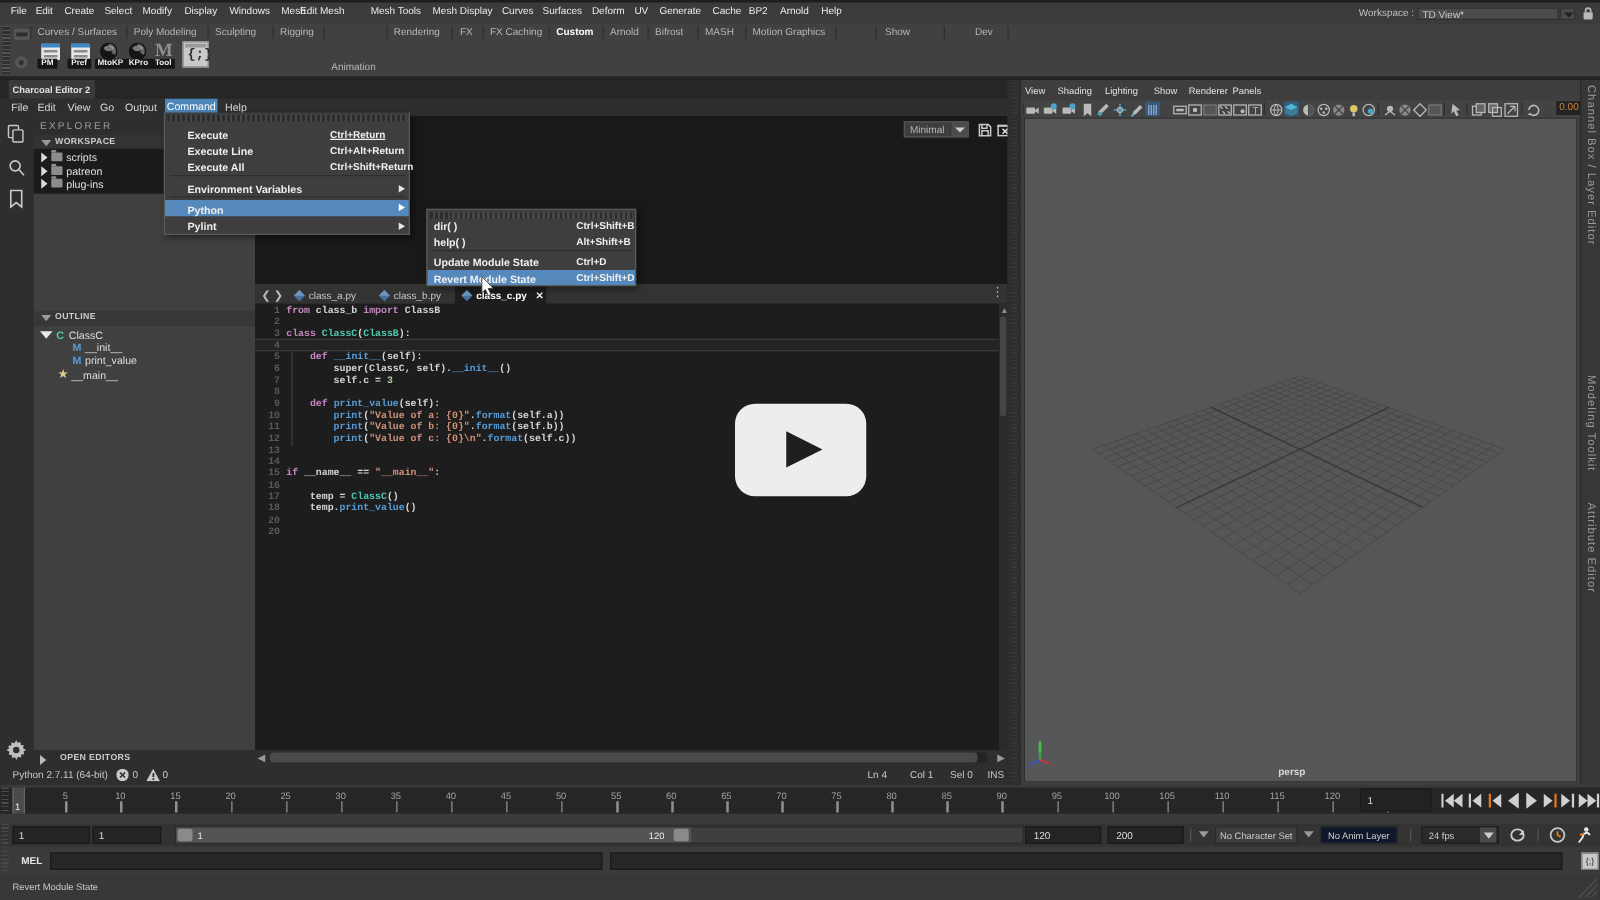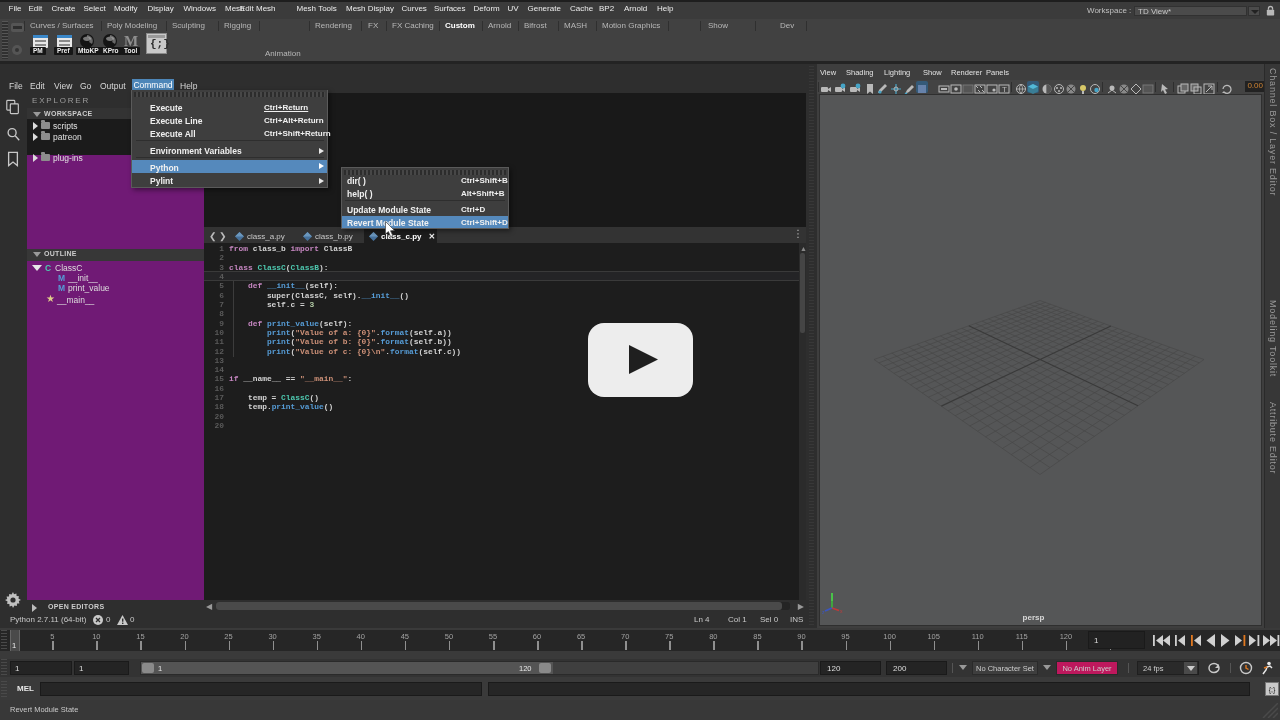--- a/index.html
+++ b/index.html
@@ -132,20 +132,23 @@
 <div class="abs" style="left:121px;top:28px;padding:0 3px;background:#161616;color:#eee;font-size:6.5px;font-weight:bold;border-radius:1px;white-space:nowrap;line-height:8px;">Tool</div>
 
 <div class="abs" style="left:146px;top:14px;width:21px;height:21px;background:#c9c9c9;border:1px solid #8a8a8a;">
         <div class="abs" style="left:1px;top:1px;width:17px;height:3px;background:#9a9a9a;"></div>
         <div class="abs" style="left:3px;top:4px;color:#2e2e2e;font-size:11px;font-weight:bold;font-family:'Liberation Mono',monospace;">{;}</div>
       </div>
 </div>
 
 <div class="abs" id="charcoal" style="left:0;top:64px;width:806px;height:564px;background:#2e2e2e;">
 
+<div class="abs" style="left:0;top:0;width:806px;height:15px;background:#262626;">
+  <div class="abs" style="left:7px;top:0;width:69px;height:15px;background:#3a3a3a;color:#e0e0e0;font-size:7.5px;font-weight:bold;padding:3px 0 0 3px;white-space:nowrap;">Charcoal Editor 2</div>
+</div>
 
 <div class="abs" style="left:0;top:15px;width:806px;height:14px;background:#2e2e2e;color:#d8d8d8;font-size:8.5px;">
   <span class="abs" style="left:9px;top:2px;">File</span>
   <span class="abs" style="left:30px;top:2px;">Edit</span>
   <span class="abs" style="left:54px;top:2px;">View</span>
   <span class="abs" style="left:80px;top:2px;">Go</span>
   <span class="abs" style="left:100px;top:2px;">Output</span>
   <span class="abs" style="left:132px;top:0px;width:42px;height:13px;background:#4d86b8;color:#fff;text-align:center;padding-top:1px;">Command</span>
   <span class="abs" style="left:180px;top:2px;">Help</span>
 </div>
@@ -161,40 +164,40 @@
         </svg>
   <svg class="abs" style="left:6px;top:58px;" width="14" height="16" viewBox="0 0 16 18" fill="none" stroke="#c8c8c8" stroke-width="1.5">
           <path d="M3 1.5h10v15l-5-4-5 4z"></path>
         </svg>
   <svg class="abs" style="left:5px;top:499px;" width="16" height="16" viewBox="0 0 16 16">
           <path fill="#c0c0c0" d="M8 0l1 2.2 2.4-.6.2 2.4 2.4.2-.6 2.4L16 8l-2.2 1 .6 2.4-2.4.2-.2 2.4-2.4-.6L8 16l-1-2.2-2.4.6-.2-2.4-2.4-.2.6-2.4L0 8l2.2-1-.6-2.4 2.4-.2.2-2.4 2.4.6z"></path>
           <circle cx="8" cy="8" r="2.6" fill="#2e2e2e"></circle>
         </svg>
 </div>
 
-<div class="abs" style="left:27px;top:29px;width:177px;height:535px;background:#701a75;">
+<div class="abs" style="left:27px;top:29px;width:177px;height:535px;background:#404040;">
   <div class="abs" style="left:0;top:0;width:177px;height:26px;background:#2e2e2e;"></div>
   <div class="abs" style="left:5px;top:3px;color:#9d9d9d;font-size:8px;letter-spacing:1.8px;">EXPLORER</div>
   <div class="abs" style="left:0;top:15px;width:177px;height:13px;background:#333;color:#ccc;font-size:7px;font-weight:bold;letter-spacing:0.3px;">
           <span class="abs" style="left:6px;top:4px;width:0;height:0;border-left:4px solid transparent;border-right:4px solid transparent;border-top:5px solid #9a9a9a;"></span>
           <span class="abs" style="left:17px;top:2px;">WORKSPACE</span>
         </div>
 
   <div class="abs" style="left:0;top:26px;width:177px;height:36px;background:#1b1b1b;"></div>
   <div class="abs tree" style="top:28px;">
           <span class="arr"></span>
           <span class="fold"></span>
           <span class="lbl">scripts</span>
         </div>
   <div class="abs tree" style="top:38.5px;">
           <span class="arr"></span>
           <span class="fold"></span>
           <span class="lbl">patreon</span>
         </div>
-  <div class="abs tree" style="top:49px;margin-top:11px;">
+  <div class="abs tree" style="top:49px;">
           <span class="arr"></span>
           <span class="fold"></span>
           <span class="lbl">plug-ins</span>
         </div>
 
   <div class="abs" style="left:0;top:156px;width:177px;height:12px;background:#373737;color:#ccc;font-size:7px;font-weight:bold;letter-spacing:0.3px;">
           <span class="abs" style="left:6px;top:3px;width:0;height:0;border-left:4px solid transparent;border-right:4px solid transparent;border-top:5px solid #9a9a9a;"></span>
           <span class="abs" style="left:17px;top:1px;">OUTLINE</span>
         </div>
   <div class="abs" style="left:5px;top:172px;width:0;height:0;border-left:5px solid transparent;border-right:5px solid transparent;border-top:6px solid #e8e8e8;"></div>
@@ -208,20 +211,37 @@
   <div class="abs" style="left:30px;top:202px;color:#ddd;font-size:8.5px;">__main__</div>
 
   <div class="abs" style="left:0;top:507px;width:177px;height:13px;background:#2e2e2e;color:#ccc;">
           <span class="abs" style="left:5px;top:4px;width:0;height:0;border-top:4px solid transparent;border-bottom:4px solid transparent;border-left:5px solid #bbb;"></span>
           <span class="abs" style="left:21px;top:3px;font-size:7px;font-weight:bold;letter-spacing:0.3px;">OPEN EDITORS</span>
         </div>
 </div>
 
 <div class="abs" style="left:204px;top:29px;width:602px;height:535px;background:#191919;">
 
+  <div class="abs" style="left:0;top:0;width:602px;height:134px;background:#191919;">
+    <div class="abs" style="left:519px;top:4px;width:52px;height:13px;background:#3e3e3e;border:1px solid #555;color:#b5b5b5;font-size:8px;">
+            <span class="abs" style="left:4px;top:1px;">Minimal</span>
+            <span class="abs" style="right:0;top:0;width:14px;height:11px;background:#4c4c4c;border-left:1px solid #333;">
+              <span class="abs" style="left:3px;top:4px;width:0;height:0;border-left:4px solid transparent;border-right:4px solid transparent;border-top:4px solid #ccc;"></span>
+            </span>
+          </div>
+    <svg class="abs" style="left:578px;top:5px;" width="12" height="12" viewBox="0 0 12 12" fill="none" stroke="#c9c9c9" stroke-width="1.2">
+            <path d="M1.5 1.5h7l2 2v7h-9z"></path>
+            <path d="M3.5 1.5v3h4v-3M3.5 10.5v-4h5v4"></path>
+          </svg>
+    <svg class="abs" style="left:593px;top:5px;" width="12" height="12" viewBox="0 0 12 12" fill="none" stroke="#c9c9c9" stroke-width="1.2">
+            <rect x="1.5" y="2.5" width="8" height="8"></rect>
+            <path d="M1 2.5h9" stroke-width="1.6"></path>
+            <path d="M5 5l4 4M9 5l-4 4" stroke="#e0e0e0"></path>
+          </svg>
+  </div>
 
   <div class="abs" style="left:0;top:134px;width:602px;height:16px;background:#333333;">
     <span class="abs" style="left:5px;top:4px;color:#bbb;font-size:9px;">❮</span>
     <span class="abs" style="left:15px;top:4px;color:#bbb;font-size:9px;">❯</span>
     <div class="abs tabf" style="left:26px;width:66px;">
             <svg width="9" height="9" viewBox="0 0 9 9">
               <path fill="#46719c" d="M4.5 0L9 4.5 4.5 9 0 4.5z"></path>
               <path fill="#6b97bd" d="M4.5 0L9 4.5H0z"></path>
             </svg>
             <span>class_a.py</span>
@@ -587,21 +607,21 @@
   <div class="abs" style="left:820px;top:2px;width:61px;height:14px;background:#242424;border:1px solid #1a1a1a;color:#ddd;font-size:8px;">
           <span class="abs" style="left:6px;top:2px;">120</span>
         </div>
   <div class="abs" style="left:886px;top:2px;width:61px;height:14px;background:#242424;border:1px solid #1a1a1a;color:#ddd;font-size:8px;">
           <span class="abs" style="left:6px;top:2px;">200</span>
         </div>
   <div class="abs" style="left:952px;top:4px;width:1px;height:10px;background:#555;"></div>
   <div class="abs" style="left:959px;top:6px;width:0;height:0;border-left:4px solid transparent;border-right:4px solid transparent;border-top:5px solid #999;"></div>
   <div class="abs" style="left:972px;top:2px;width:66px;height:14px;background:#3e3e3e;border:1px solid #2a2a2a;color:#ccc;font-size:7.5px;text-align:center;padding-top:2px;white-space:nowrap;">No Character Set</div>
   <div class="abs" style="left:1043px;top:6px;width:0;height:0;border-left:4px solid transparent;border-right:4px solid transparent;border-top:5px solid #999;"></div>
-  <div class="abs" style="left:1056px;top:2px;width:62px;height:14px;background:#be185d;border:1px solid #2a2a2a;color:#ccc;font-size:7.5px;text-align:center;padding-top:2px;white-space:nowrap;">No Anim Layer</div>
+  <div class="abs" style="left:1056px;top:2px;width:62px;height:14px;background:#0f172a;border:1px solid #2a2a2a;color:#ccc;font-size:7.5px;text-align:center;padding-top:2px;white-space:nowrap;">No Anim Layer</div>
   <div class="abs" style="left:1128px;top:4px;width:1px;height:10px;background:#555;"></div>
   <div class="abs" style="left:1137px;top:2px;width:62px;height:14px;background:#2a2a2a;border:1px solid #1f1f1f;color:#ccc;font-size:7.5px;">
           <span class="abs" style="left:5px;top:2px;">24 fps</span>
           <span class="abs" style="right:1px;top:0px;width:13px;height:12px;background:#4a4a4a;">
             <span class="abs" style="left:3px;top:4px;width:0;height:0;border-left:4px solid transparent;border-right:4px solid transparent;border-top:5px solid #ccc;"></span>
           </span>
         </div>
   <svg class="abs" style="left:1206px;top:3px;" width="16" height="12" viewBox="0 0 16 12">
           <path d="M3 6a5 4.5 0 0 1 10 0M13 6a5 4.5 0 0 1-10 0" fill="none" stroke="#c9c9c9" stroke-width="1.5"></path>
           <path d="M13 2v4h-4z" fill="#c9c9c9"></path>

